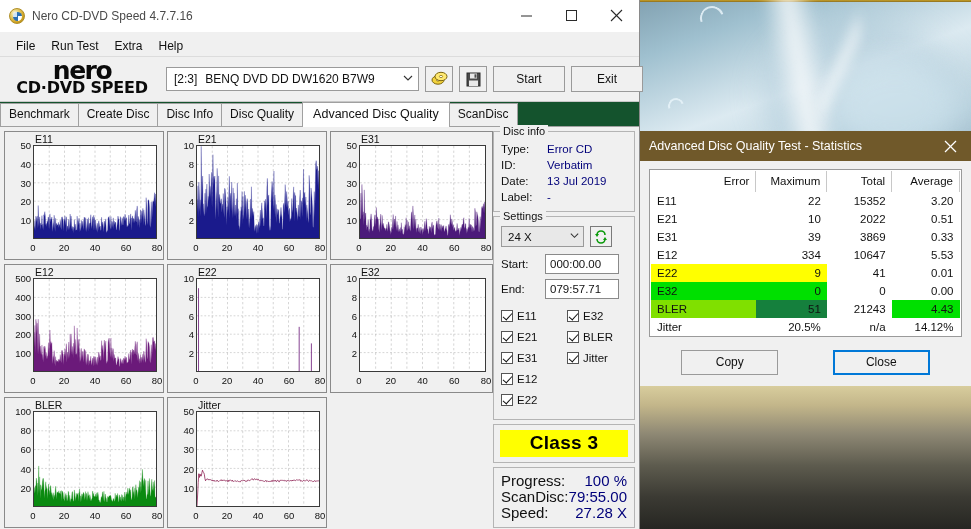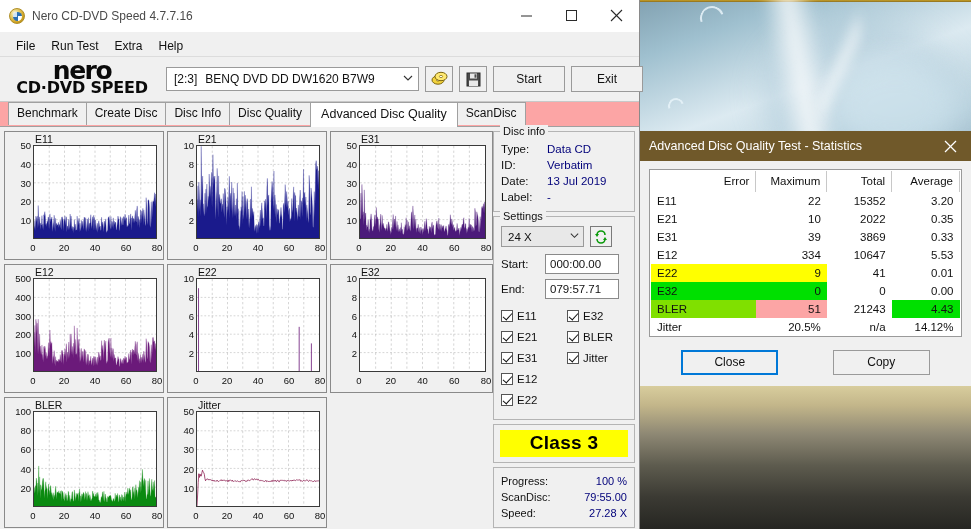--- a/index.html
+++ b/index.html
@@ -128,22 +128,22 @@
   .tb-btn {
     height: 26px; background: #f0f0f0;
     border: 1px solid #9a9a9a;
     display: flex; align-items: center; justify-content: center;
     flex: 0 0 auto;
   }
   #btn-speed-icon, #btn-save-icon { width: 28px; }
   #btn-start, #btn-exit { width: 72px; font-size: 12px; color: #111; }
 
   #tabstrip {
-    height: 24px; background: #fca5a5;
-    display: flex; align-items: flex-start; padding-left: 8px;
+    height: 24px; background: #14532d;
+    display: flex; align-items: center; 
     flex: 0 0 auto; position: relative;
   }
   .tab {
     font-size: 12px; color: #111;
     padding: 3px 8px 4px 8px;
     border: 1px solid #a0a0a0; border-bottom: none;
     background: #f0f0f0; margin-right: -1px; line-height: 15px;
   }
   .tab.active {
     background: #ffffff; padding: 4px 10px 5px 10px;
@@ -254,21 +254,21 @@
     background: #ffff00; text-align: center;
     font-size: 19px; font-weight: bold; color: #000;
     padding: 2px 0 3px 0; letter-spacing: .3px;
   }
   #progress-box {
     border: 1px solid #b4b4b4; background: #f0f0f0;
     padding: 5px 7px 6px 7px; flex: 0 0 auto;
   }
   .prog-row {
     display: flex; justify-content: space-between;
-    font-size: 11px; line-height: 16px;
+    font-size: 15px; line-height: 16px;
   }
   .prog-label { color: #111; }
   .prog-value { color: #00007a; }
 
   
   #stats-dialog {
     position: absolute; left: 640px; top: 131px;
     width: 331px; height: 255px;
     background: #f0f0f0;
     display: flex; flex-direction: column;
@@ -710,21 +710,21 @@
         </div>
       </div>
     </div>
 
     <div id="side-col">
 
       <div class="group">
         <div class="group-title">Disc info</div>
         <div class="info-row">
           <span class="info-label">Type:</span>
-          <span class="info-value">Data CD</span>
+          <span class="info-value">Error CD</span>
         </div>
         <div class="info-row">
           <span class="info-label">ID:</span>
           <span class="info-value">Verbatim</span>
         </div>
         <div class="info-row">
           <span class="info-label">Date:</span>
           <span class="info-value">13 Jul 2019</span>
         </div>
         <div class="info-row">
@@ -852,21 +852,21 @@
             <tr>
               <td class="c-err col-err">E11</td>
               <td class="col-max">22</td>
               <td class="col-tot">15352</td>
               <td class="col-avg">3.20</td>
             </tr>
             <tr>
               <td class="c-err col-err">E21</td>
               <td class="col-max">10</td>
               <td class="col-tot">2022</td>
-              <td class="col-avg">0.35</td>
+              <td class="col-avg">0.51</td>
             </tr>
             <tr>
               <td class="c-err col-err">E31</td>
               <td class="col-max">39</td>
               <td class="col-tot">3869</td>
               <td class="col-avg">0.33</td>
             </tr>
             <tr>
               <td class="c-err col-err">E12</td>
               <td class="col-max">334</td>
@@ -880,31 +880,31 @@
               <td class="col-avg">0.01</td>
             </tr>
             <tr>
               <td class="c-err col-err" style="background: rgb(0, 224, 0);">E32</td>
               <td class="col-max" style="background: rgb(0, 224, 0);">0</td>
               <td class="col-tot">0</td>
               <td class="col-avg">0.00</td>
             </tr>
             <tr>
               <td class="c-err col-err" style="background: rgb(128, 224, 0);">BLER</td>
-              <td class="col-max" style="background: #fca5a5;">51</td>
+              <td class="col-max" style="background: #15803d;">51</td>
               <td class="col-tot">21243</td>
               <td class="col-avg" style="background: rgb(0, 224, 0);">4.43</td>
             </tr>
             <tr>
               <td class="c-err col-err">Jitter</td>
               <td class="col-max">20.5%</td>
               <td class="col-tot">n/a</td>
               <td class="col-avg">14.12%</td>
             </tr>
           </tbody>
       </table>
     </div>
   </div>
   <div id="stats-footer">
+    <div class="dlg-btn">Copy</div>
     <div class="dlg-btn default">Close</div>
-    <div class="dlg-btn">Copy</div>
   </div>
 </div>
 
 </body></html>

